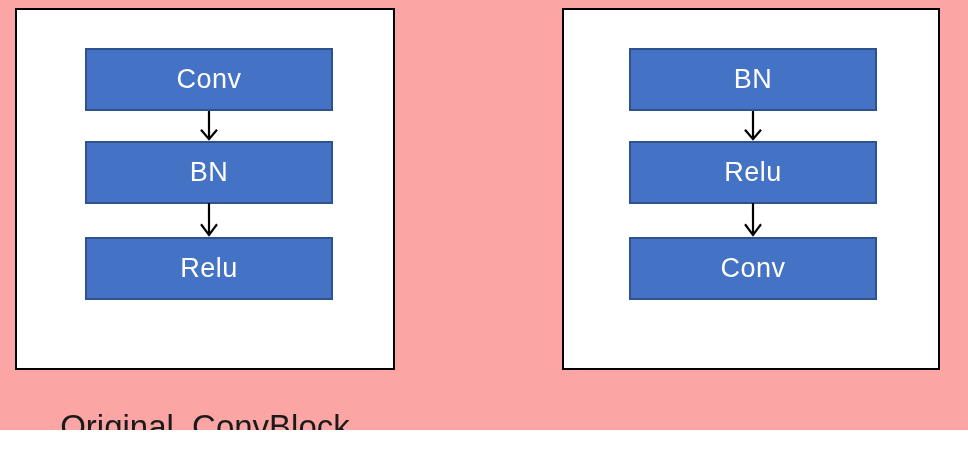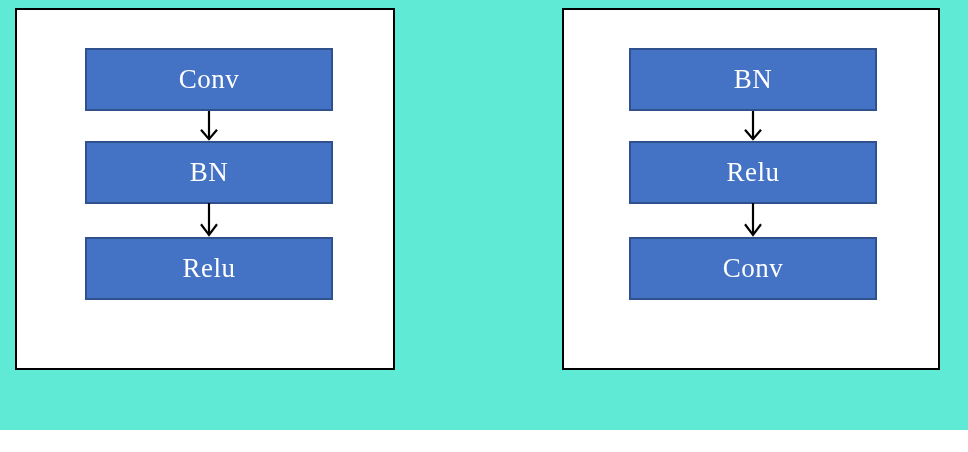--- a/index.html
+++ b/index.html
@@ -4,22 +4,22 @@
 <style>
   html, body {
     margin: 0;
     padding: 0;
     background: #ffffff;
   }
   .stage {
     position: relative;
     width: 968px;
     height: 430px;
-    background: #5eead4;
-    font-family: Liberation Serif, serif;
+    background: #fca5a5;
+    font-family: Liberation Sans, sans-serif;
     overflow: hidden;
   }
   .panel {
     position: absolute;
     top: 8px;
     height: 362px;
     border: 2px solid #000000;
     background: #ffffff;
     box-sizing: border-box;
   }
@@ -102,14 +102,15 @@
     <div class="node n2">Relu</div>
     <div class="arrow a2">
       <svg viewBox="0 0 26 32" preserveAspectRatio="none" aria-hidden="true">
         <line x1="13" y1="0" x2="13" y2="30" stroke="#000000" stroke-width="2.2"></line>
         <polyline points="5,20 13,30 21,20" fill="none" stroke="#000000" stroke-width="2.2"></polyline>
       </svg>
     </div>
     <div class="node n3">Conv</div>
   </section>
 
+  <div class="caption" id="caption-left">Original ConvBlock</div>
 
 </div>
 
 </body></html>

